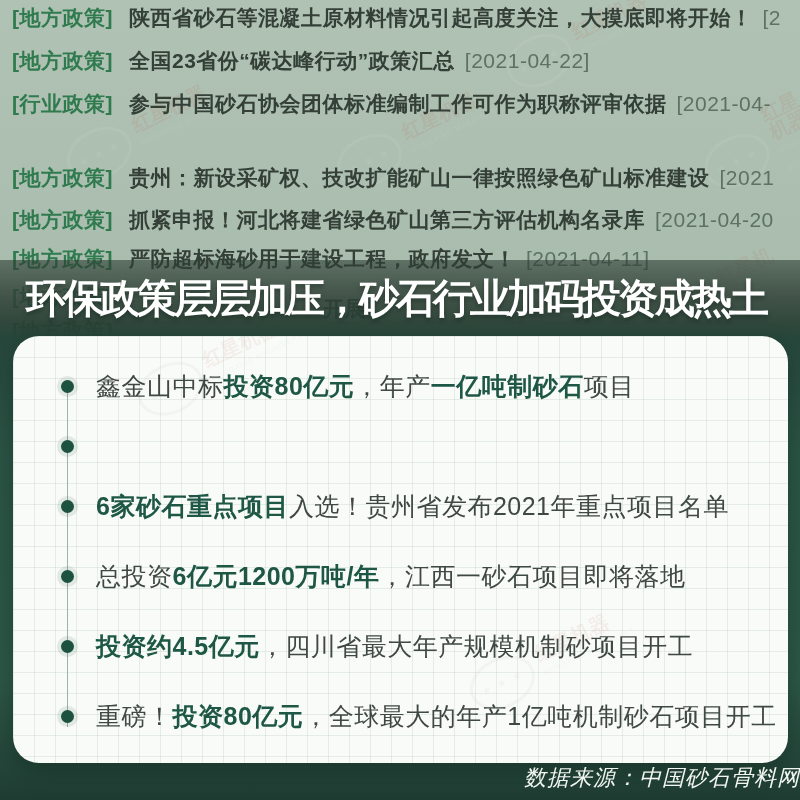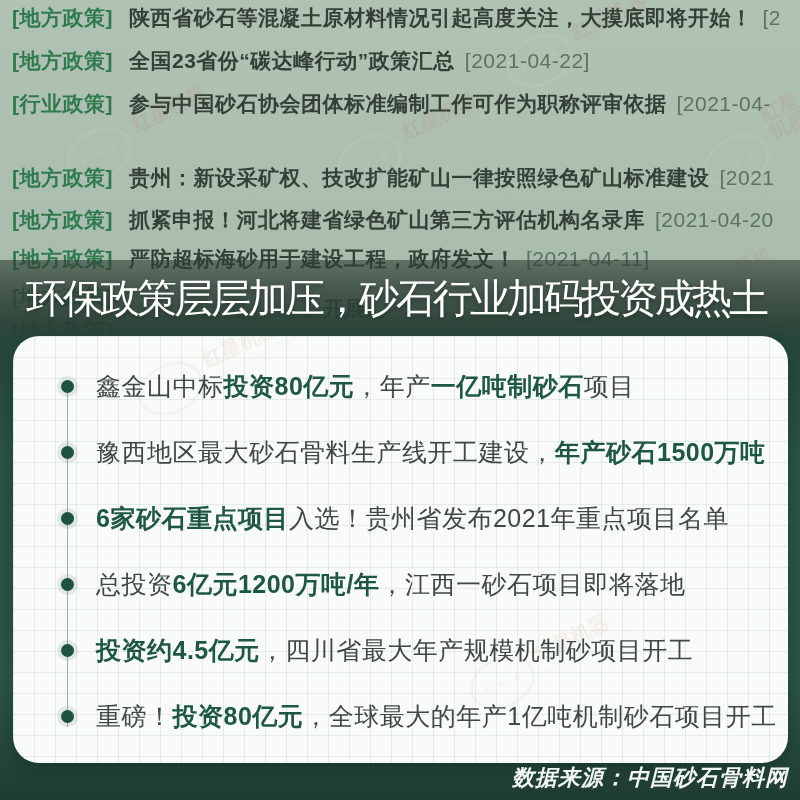--- a/index.html
+++ b/index.html
@@ -22,21 +22,21 @@
       rgba(45,62,52,0.60) 0px,
       rgba(50,66,56,0.84) 32px,
       rgba(40,63,52,0.94) 64px,
       #27473c 80px,
       #2b5446 190px,
       #2d5748 420px,
       #234338 515px,
       #1e3b32 540px);}
   
   .big-title{position:absolute;top:271px;left:0;width:792px;z-index:6;
-    text-align:center;color:#ffffff;font-size:40px;font-weight:400;
+    text-align:center;color:#ffffff;font-size:40px;font-weight:700;
     letter-spacing:-3px;white-space:nowrap;
     text-shadow:0 3px 4px rgba(8,24,17,0.38);}
   
   .card{position:absolute;left:13px;top:336px;width:775px;height:427px;z-index:4;
     border-radius:26px;overflow:hidden;background-color:#f9fbf8;
     background-image:
       linear-gradient(rgba(173,199,181,0.28) 1px,transparent 1px),
       linear-gradient(90deg,rgba(173,199,181,0.28) 1px,transparent 1px);
     background-size:21px 21px;
     box-shadow:0 8px 22px rgba(8,24,17,0.30);}
@@ -44,22 +44,22 @@
     background:#9db3a6;}
   .bullets{position:absolute;inset:0;display:flex;flex-direction:column;
     justify-content:space-between;padding:34px 14px 30px 0;box-sizing:border-box;}
   .bullet{display:flex;align-items:center;position:relative;}
   .dot{width:13px;height:13px;border-radius:50%;background:#1d5241;flex:none;
     margin-left:48px;box-shadow:0 0 0 4px rgba(29,82,65,0.10);}
   .bullet .txt{margin-left:22px;font-size:25px;color:#3f4842;
     letter-spacing:0.5px;white-space:nowrap;}
   .bullet .txt b{color:#1e5745;font-weight:700;}
   
-  .footer{position:absolute;right:12px;top:763px;z-index:6;color:#f2f6f2;
-    font-size:22px;font-style:italic;font-weight:700;letter-spacing:1px;}
+  .footer{position:absolute;right:0;top:763px;z-index:6;color:#f2f6f2;
+    font-size:22px;font-style:italic;font-weight:400;letter-spacing:1px;}
   
   .stamp{position:absolute;display:flex;align-items:center;gap:8px;
     transform:rotate(-26deg);opacity:0.10;pointer-events:none;}
   .stamp .ring{width:62px;height:44px;border:3px solid #e3ece5;border-radius:50%;
     display:flex;align-items:center;justify-content:center;color:#e3ece5;
     font-size:11px;letter-spacing:2px;flex:none;}
   .stamp .brand{color:#c2574b;font-weight:700;font-size:20px;line-height:20px;}
   .stamp .brand small{display:block;color:#e3ece5;font-size:7px;font-weight:400;
     letter-spacing:1px;}
   .stamp.on-card{opacity:0.12;}
@@ -123,21 +123,20 @@
         </div>
       </div>
     <div class="timeline-line"></div>
     <div class="bullets" id="bullets">
         <div class="bullet">
           <span class="dot"></span>
           <span class="txt"><span>鑫金山中标</span><b>投资80亿元</b><span>，年产</span><b>一亿吨制砂石</b><span>项目</span></span>
         </div>
         <div class="bullet">
           <span class="dot"></span>
-          <span class="txt"><span>豫西地区最大砂石骨料生产线开工建设，</span><b>年产砂石1500万吨</b></span>
         </div>
         <div class="bullet">
           <span class="dot"></span>
           <span class="txt"><b>6家砂石重点项目</b><span>入选！贵州省发布2021年重点项目名单</span></span>
         </div>
         <div class="bullet">
           <span class="dot"></span>
           <span class="txt"><span>总投资</span><b>6亿元1200万吨/年</b><span>，江西一砂石项目即将落地</span></span>
         </div>
         <div class="bullet">

